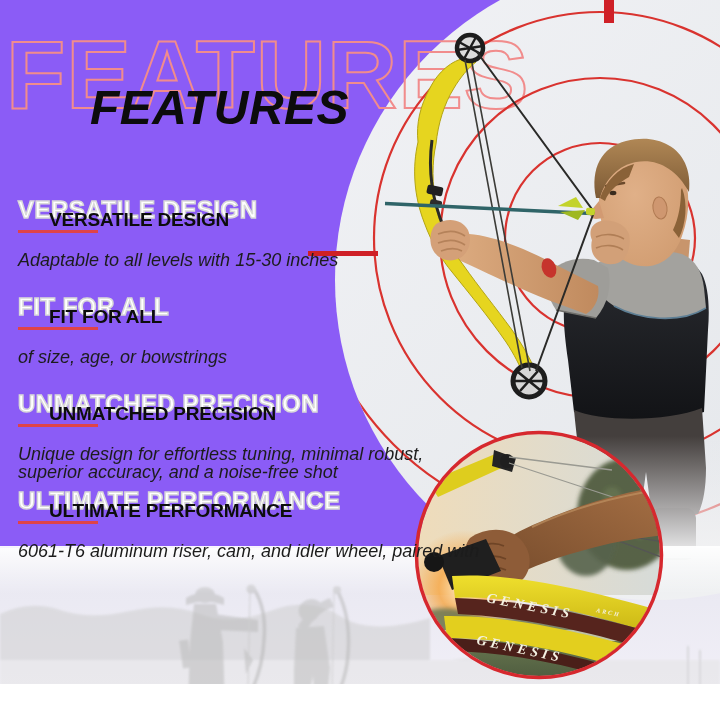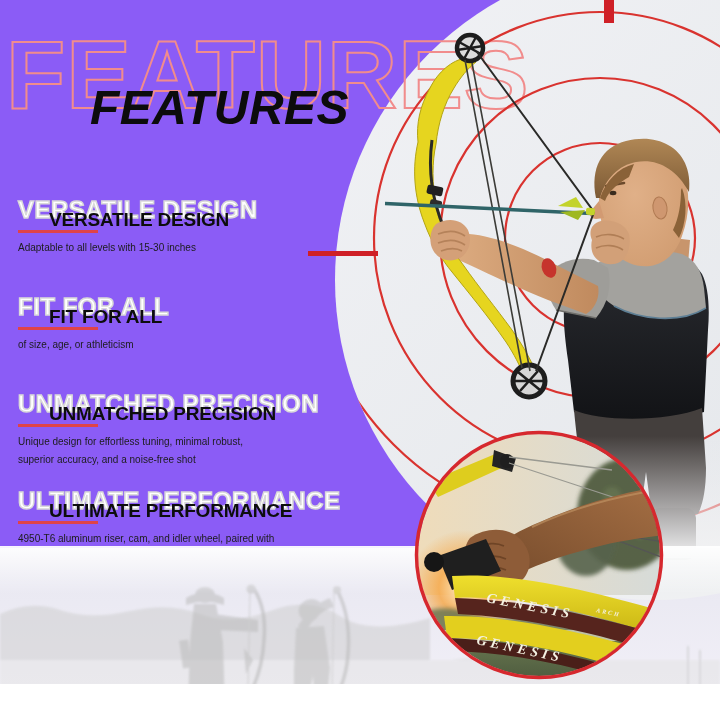--- a/index.html
+++ b/index.html
@@ -11,21 +11,21 @@
     font-size:48px;font-weight:bold;font-style:italic;color:#0c0c0c;
     letter-spacing:0.5px;white-space:nowrap;}
 
   .feature{position:absolute;left:18px;width:430px;height:96px;z-index:6;}
   .f1{top:196px}.f2{top:293px}.f3{top:390px}.f4{top:487px}
   .feature .ghost{position:absolute;left:0;top:0;font-size:24px;font-weight:bold;
     color:#ffffff;-webkit-text-stroke:1.5px #d9d9d9;letter-spacing:0.5px;white-space:nowrap;}
   .feature .head{position:absolute;left:31px;top:13px;margin:0;font-size:19px;
     font-weight:bold;color:#0d0d0d;letter-spacing:-0.2px;white-space:nowrap;}
   .feature .rule{position:absolute;left:0;top:34px;width:80px;height:3px;background:#df4348;}
-  .feature .desc{position:absolute;left:0;top:43px;font-size:10px;
+  .feature .desc{position:absolute;left:0;top:56px;font-size:18px;font-style:italic;
     color:#1c1c1c;line-height:17.6px;white-space:nowrap;}
 </style>
 </head>
 <body>
 
 <div class="stage">
 
 <svg class="scene" width="720" height="720" viewBox="0 0 720 720">
   <defs>
     <linearGradient id="gBg" x1="0" y1="0" x2="1" y2="1">
@@ -283,36 +283,36 @@
   <div class="desc">
     <div>Adaptable to all levels with 15-30 inches</div>
   </div>
 </div>
 
 <div class="feature f2">
   <div class="ghost">FIT FOR ALL</div>
   <h3 class="head">FIT FOR ALL</h3>
   <div class="rule"></div>
   <div class="desc">
-    <div>of size, age, or athleticism</div>
+    <div>of size, age, or bowstrings</div>
   </div>
 </div>
 
 <div class="feature f3">
   <div class="ghost">UNMATCHED PRECISION</div>
   <h3 class="head">UNMATCHED PRECISION</h3>
   <div class="rule"></div>
   <div class="desc">
     <div>Unique design for effortless tuning, minimal robust,</div>
     <div>superior accuracy, and a noise-free shot</div>
   </div>
 </div>
 
 <div class="feature f4">
   <div class="ghost">ULTIMATE PERFORMANCE</div>
   <h3 class="head">ULTIMATE PERFORMANCE</h3>
   <div class="rule"></div>
   <div class="desc">
-    <div>4950-T6 aluminum riser, cam, and idler wheel, paired with</div>
+    <div>6061-T6 aluminum riser, cam, and idler wheel, paired with</div>
   </div>
 </div>
 
 </div>
 
 </body></html>

